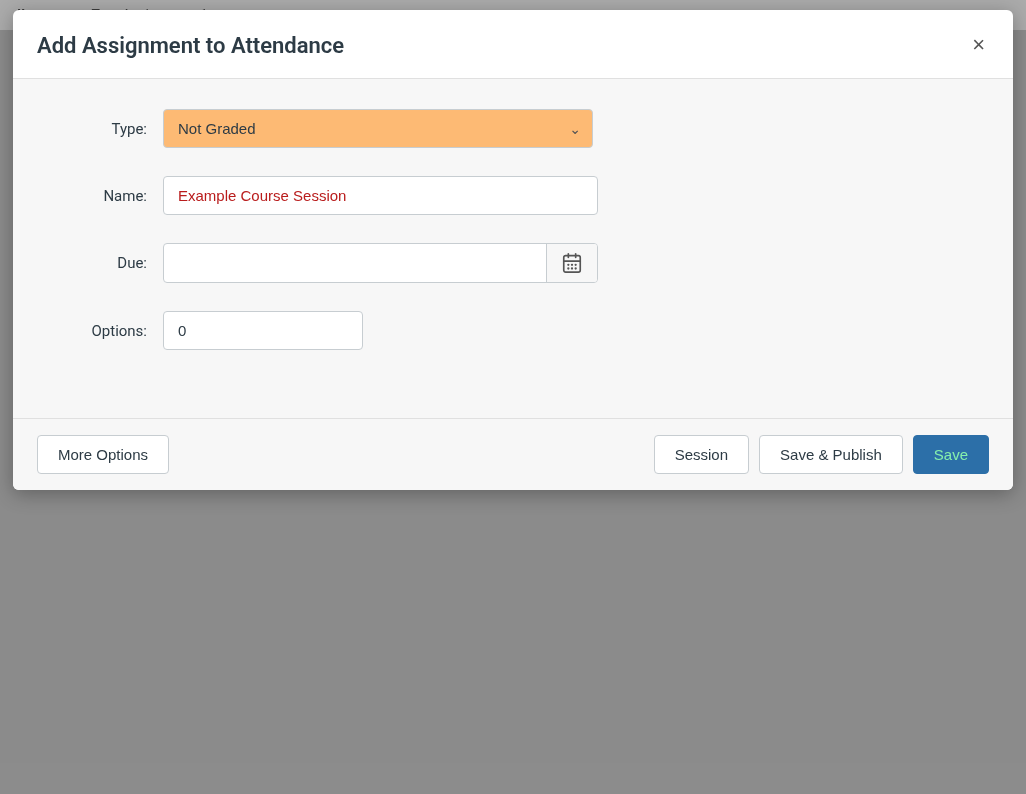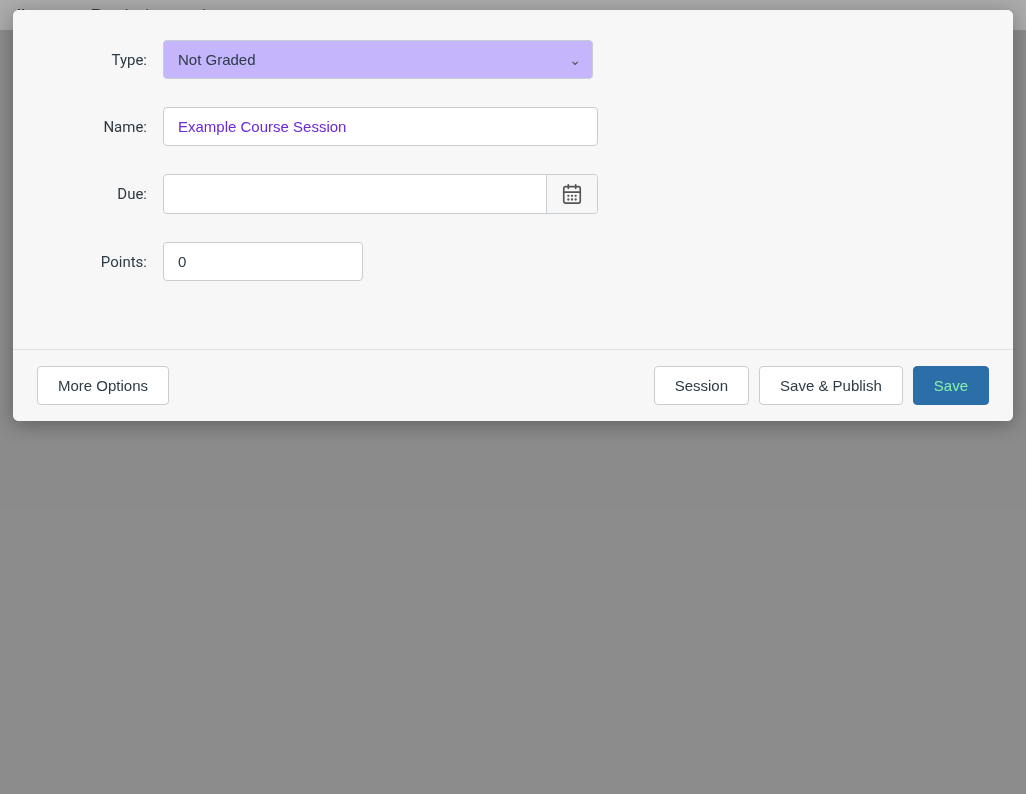--- a/index.html
+++ b/index.html
@@ -108,21 +108,21 @@
 
     .select-wrapper {
       position: relative;
       max-width: 430px;
     }
 
     .select-wrapper select {
       width: 100%;
       appearance: none;
       -webkit-appearance: none;
-      background: #c4b5fd;
+      background: #fdba74;
       border: 1px solid #c7cdd1;
       border-radius: 4px;
       padding: 10px 40px 10px 14px;
       font-size: 15px;
       color: #2d3b45;
       cursor: pointer;
       outline: none;
     }
 
     .select-arrow {
@@ -136,21 +136,21 @@
     }
 
     .text-input {
       width: 100%;
       max-width: 435px;
       background: #ffffff;
       border: 1px solid #c7cdd1;
       border-radius: 4px;
       padding: 10px 14px;
       font-size: 15px;
-      color: #6d28d9;
+      color: #b91c1c;
       outline: none;
     }
 
     .date-input-wrapper {
       display: flex;
       max-width: 435px;
       background: #ffffff;
       border: 1px solid #c7cdd1;
       border-radius: 4px;
       overflow: hidden;
@@ -243,20 +243,24 @@
 <div class="background-hint">
   <span>⠿</span>
   <span>⋮⋮</span>
   <span>▭</span>
   <span>Test Assignment 1</span>
 </div>
 
 <div class="modal-overlay">
   <div class="modal">
 
+    <div class="modal-header">
+      <h2 class="modal-title">Add Assignment to Attendance</h2>
+      <button class="close-btn">×</button>
+    </div>
 
     <div class="modal-body">
 
       <div class="form-row">
         <label class="form-label">Type:</label>
         <div class="form-control">
           <div class="select-wrapper">
             <select>
               <option>Not Graded</option>
               <option>Points</option>
@@ -292,21 +296,21 @@
                 <line x1="8" y1="18" x2="8" y2="18" stroke-width="2.5"></line>
                 <line x1="12" y1="18" x2="12" y2="18" stroke-width="2.5"></line>
                 <line x1="16" y1="18" x2="16" y2="18" stroke-width="2.5"></line>
               </svg>
             </button>
           </div>
         </div>
       </div>
 
       <div class="form-row">
-        <label class="form-label">Points:</label>
+        <label class="form-label">Options:</label>
         <div class="form-control">
           <input type="text" class="points-input" value="0" style="">
         </div>
       </div>
 
     </div>
 
     <div class="modal-footer">
       <div class="footer-left">
         <button class="btn btn-default">More Options</button>

